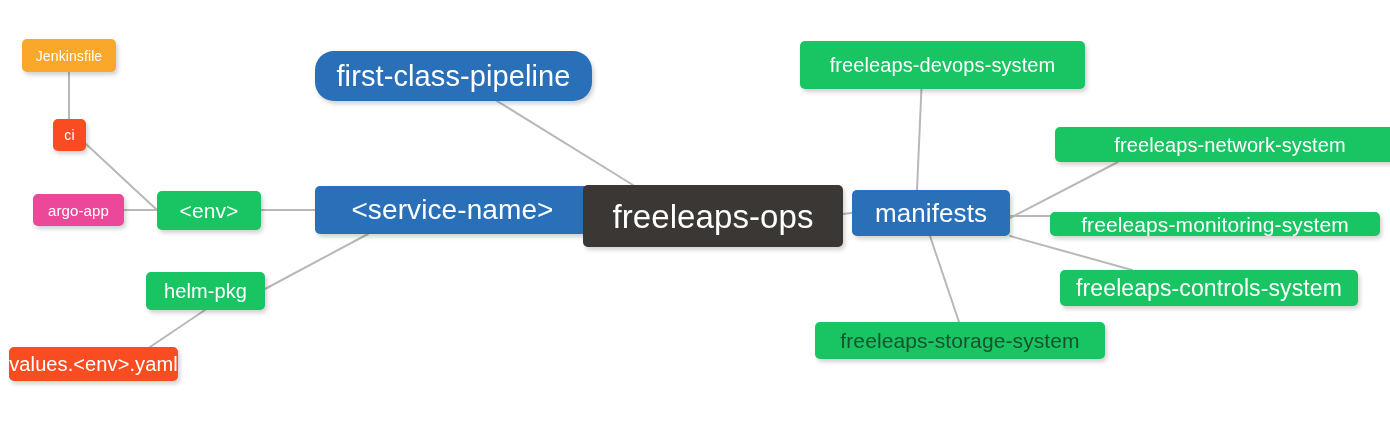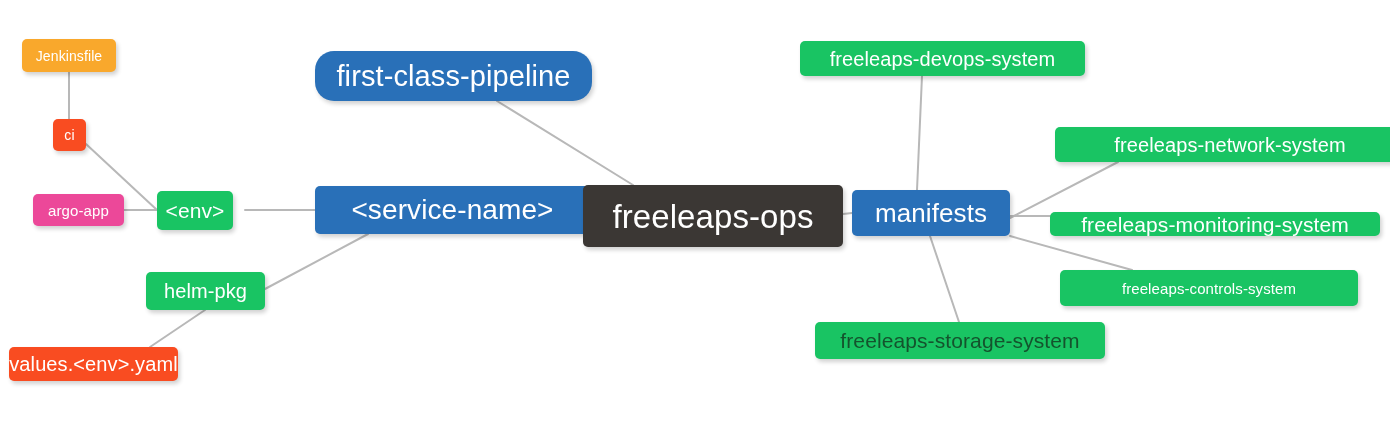--- a/index.html
+++ b/index.html
@@ -73,44 +73,44 @@
       </div>
       <div class="node" style="left: 33px; top: 180px; width: 91px; height: 32px; background: #ec4899; font-size: 15px; color: rgb(255, 255, 255);">
         <span>argo-app</span>
       </div>
       <div class="node" style="left: 9px; top: 333px; width: 169px; height: 34px; background: rgb(249, 76, 33); font-size: 20px; color: rgb(255, 255, 255);">
         <span>values.&lt;env&gt;.yaml</span>
       </div>
       <div class="node" style="left: 146px; top: 258px; width: 119px; height: 38px; background: rgb(25, 196, 99); font-size: 20px; color: rgb(255, 255, 255);">
         <span>helm-pkg</span>
       </div>
-      <div class="node" style="left: 157px; top: 177px; width: 76px; height: 39px; background: rgb(25, 196, 99); font-size: 21px; color: rgb(255, 255, 255);">
+      <div class="node" style="left: 157px; top: 177px; width: 104px; height: 39px; background: rgb(25, 196, 99); font-size: 21px; color: rgb(255, 255, 255);">
         <span>&lt;env&gt;</span>
       </div>
       <div class="node" style="left: 315px; top: 172px; width: 275px; height: 48px; background: rgb(41, 112, 184); font-size: 28px; color: rgb(255, 255, 255);">
         <span>&lt;service-name&gt;</span>
       </div>
       <div class="node" style="left: 315px; top: 37px; width: 277px; height: 50px; background: rgb(41, 112, 184); font-size: 29px; color: rgb(255, 255, 255); border-radius: 19px;">
         <span>first-class-pipeline</span>
       </div>
       <div class="node" style="left: 583px; top: 171px; width: 260px; height: 62px; background: rgb(59, 55, 52); font-size: 33px; color: rgb(255, 255, 255); text-align: right;">
         <span>freeleaps-ops</span>
       </div>
       <div class="node" style="left: 852px; top: 176px; width: 158px; height: 46px; background: rgb(41, 112, 184); font-size: 26px; color: rgb(255, 255, 255);">
         <span>manifests</span>
       </div>
-      <div class="node" style="left: 800px; top: 27px; width: 285px; height: 35px; background: rgb(25, 196, 99); font-size: 20px; color: rgb(255, 255, 255);">
+      <div class="node" style="left: 800px; top: 27px; width: 285px; height: 48px; background: rgb(25, 196, 99); font-size: 20px; color: rgb(255, 255, 255);">
         <span>freeleaps-devops-system</span>
       </div>
       <div class="node" style="left: 1055px; top: 113px; width: 350px; height: 35px; background: rgb(25, 196, 99); font-size: 20px; color: rgb(255, 255, 255);">
         <span>freeleaps-network-system</span>
       </div>
       <div class="node" style="left: 1050px; top: 198px; width: 330px; height: 24px; background: rgb(25, 196, 99); font-size: 21px; color: rgb(255, 255, 255);">
         <span>freeleaps-monitoring-system</span>
       </div>
-      <div class="node" style="left: 1060px; top: 256px; width: 298px; height: 36px; background: rgb(25, 196, 99); font-size: 15px; color: rgb(255, 255, 255);">
+      <div class="node" style="left: 1060px; top: 256px; width: 298px; height: 36px; background: rgb(25, 196, 99); font-size: 23px; color: rgb(255, 255, 255);">
         <span>freeleaps-controls-system</span>
       </div>
       <div class="node" style="left: 815px; top: 308px; width: 290px; height: 37px; background: rgb(25, 196, 99); font-size: 21px; color: #14532d;">
         <span>freeleaps-storage-system</span>
       </div>
     </div>
 </div>
 
 </body></html>

